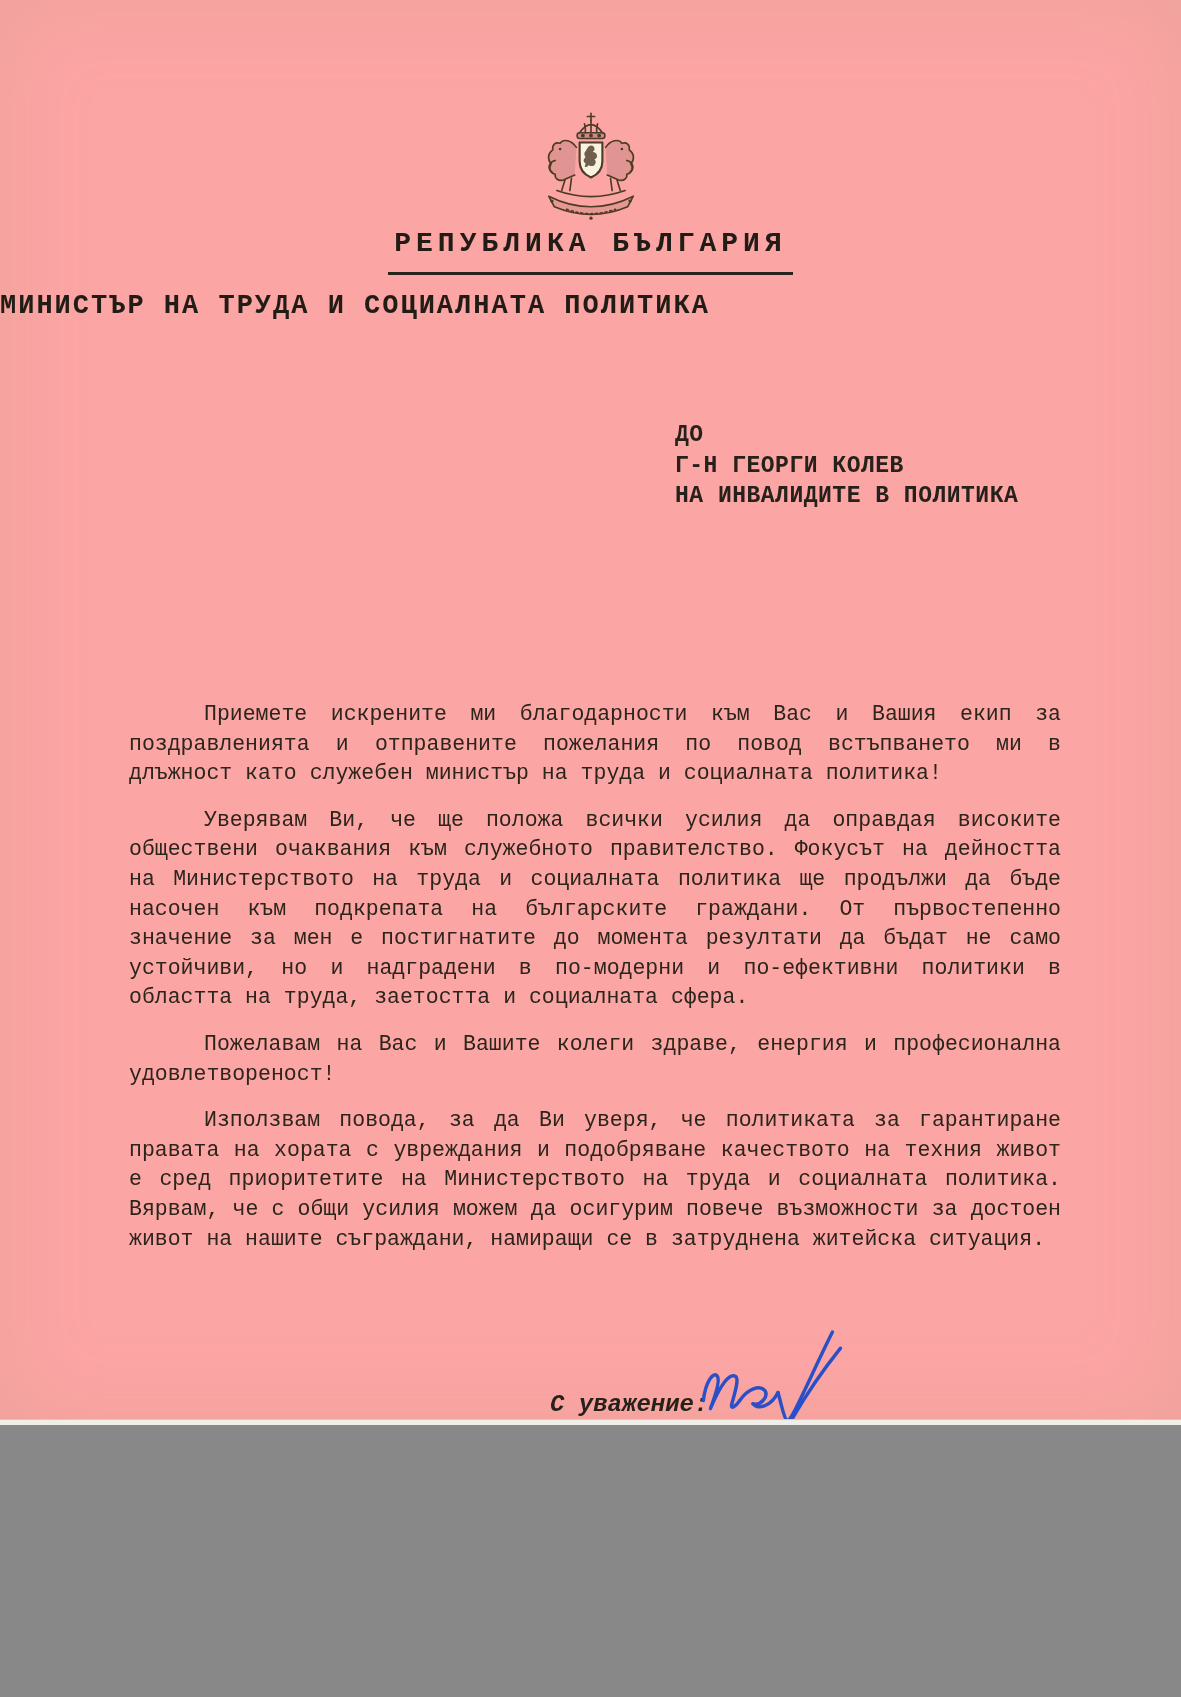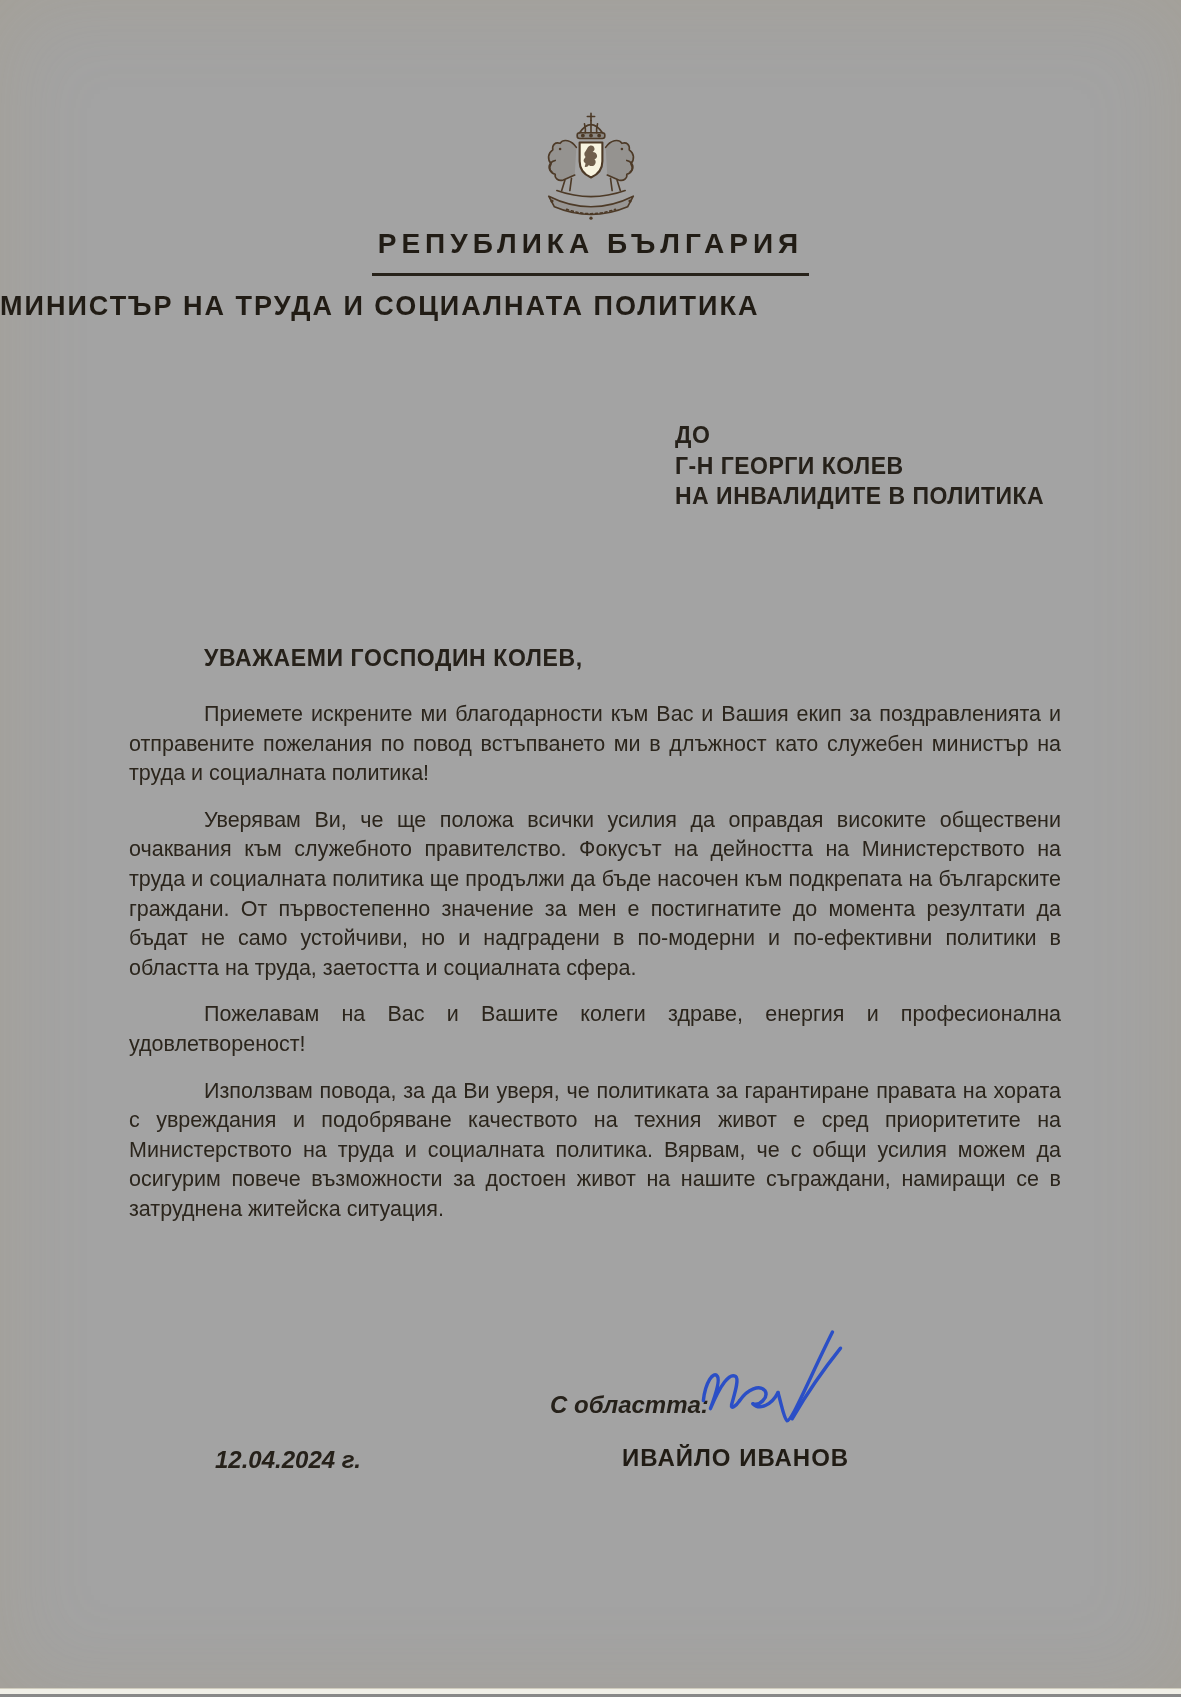--- a/index.html
+++ b/index.html
@@ -1,22 +1,22 @@
 <!DOCTYPE html>
 <html lang="bg"><head>
 <meta charset="utf-8">
 <style>
   html,body{margin:0;padding:0;background:#888;}
   .page{
     position:relative;
-    width:1181px;height:1694px;
+    width:1181px;height:1425px;
     margin:0 auto;
-    background:#a3a3a3;
+    background:#fca5a5;
     box-shadow:inset 0 0 90px rgba(170,150,100,0.18);
-    font-family:Liberation Sans, sans-serif;
+    font-family:Liberation Mono, monospace;
     color:#2b251c;
     overflow:hidden;
   }
   .emblem{
     position:absolute;top:110px;left:50%;transform:translateX(-50%);
     width:150px;height:122px;
   }
   .emblem svg{width:100%;height:100%;}
   .republic-wrap{position:absolute;top:228px;left:0;width:100%;text-align:center;}
   .republic{
@@ -120,30 +120,29 @@
   </div>
 
   <h2 class="ministry">МИНИСТЪР НА ТРУДА И СОЦИАЛНАТА ПОЛИТИКА</h2>
 
   <div class="recipient">
     <div>ДО</div>
     <div>Г-Н ГЕОРГИ КОЛЕВ</div>
     <div>НА ИНВАЛИДИТЕ В ПОЛИТИКА</div>
   </div>
 
-  <div class="salutation">УВАЖАЕМИ ГОСПОДИН КОЛЕВ,</div>
 
   <div class="letter-body">
     <p>Приемете искрените ми благодарности към Вас и Вашия екип за поздравленията и отправените пожелания по повод встъпването ми в длъжност като служебен министър на труда и социалната политика!</p>
     <p>Уверявам Ви, че ще положа всички усилия да оправдая високите обществени очаквания към служебното правителство. Фокусът на дейността на Министерството на труда и социалната политика ще продължи да бъде насочен към подкрепата на българските граждани. От първостепенно значение за мен е постигнатите до момента резултати да бъдат не само устойчиви, но и надградени в по-модерни и по-ефективни политики в областта на труда, заетостта и социалната сфера.</p>
     <p>Пожелавам на Вас и Вашите колеги здраве, енергия и професионална удовлетвореност!</p>
     <p>Използвам повода, за да Ви уверя, че политиката за гарантиране правата на хората с увреждания и подобряване качеството на техния живот е сред приоритетите на Министерството на труда и социалната политика. Вярвам, че с общи усилия можем да осигурим повече възможности за достоен живот на нашите съграждани, намиращи се в затруднена житейска ситуация.</p>
   </div>
 
-  <div class="closing-label">С областта:</div>
+  <div class="closing-label">С уважение:</div>
 
   <div class="signature">
     <svg viewBox="0 0 170 115" xmlns="http://www.w3.org/2000/svg" fill="none" stroke="#2b4fc6" stroke-width="3.4" stroke-linecap="round" stroke-linejoin="round">
       <path d="M10 74 C12 56 20 44 24 50 C27 55 20 74 17 82 C27 58 36 46 42 50 C46 53 40 70 38 78 C37 83 42 80 46 74"></path>
       <path d="M46 74 C54 62 66 58 71 64 C75 70 66 80 59 77 C66 84 78 78 84 66"></path>
       <path d="M84 66 C88 80 90 92 93 94 C97 96 116 50 138 6"></path>
       <path d="M98 92 C112 68 130 42 146 22"></path>
     </svg>
   </div>
 

